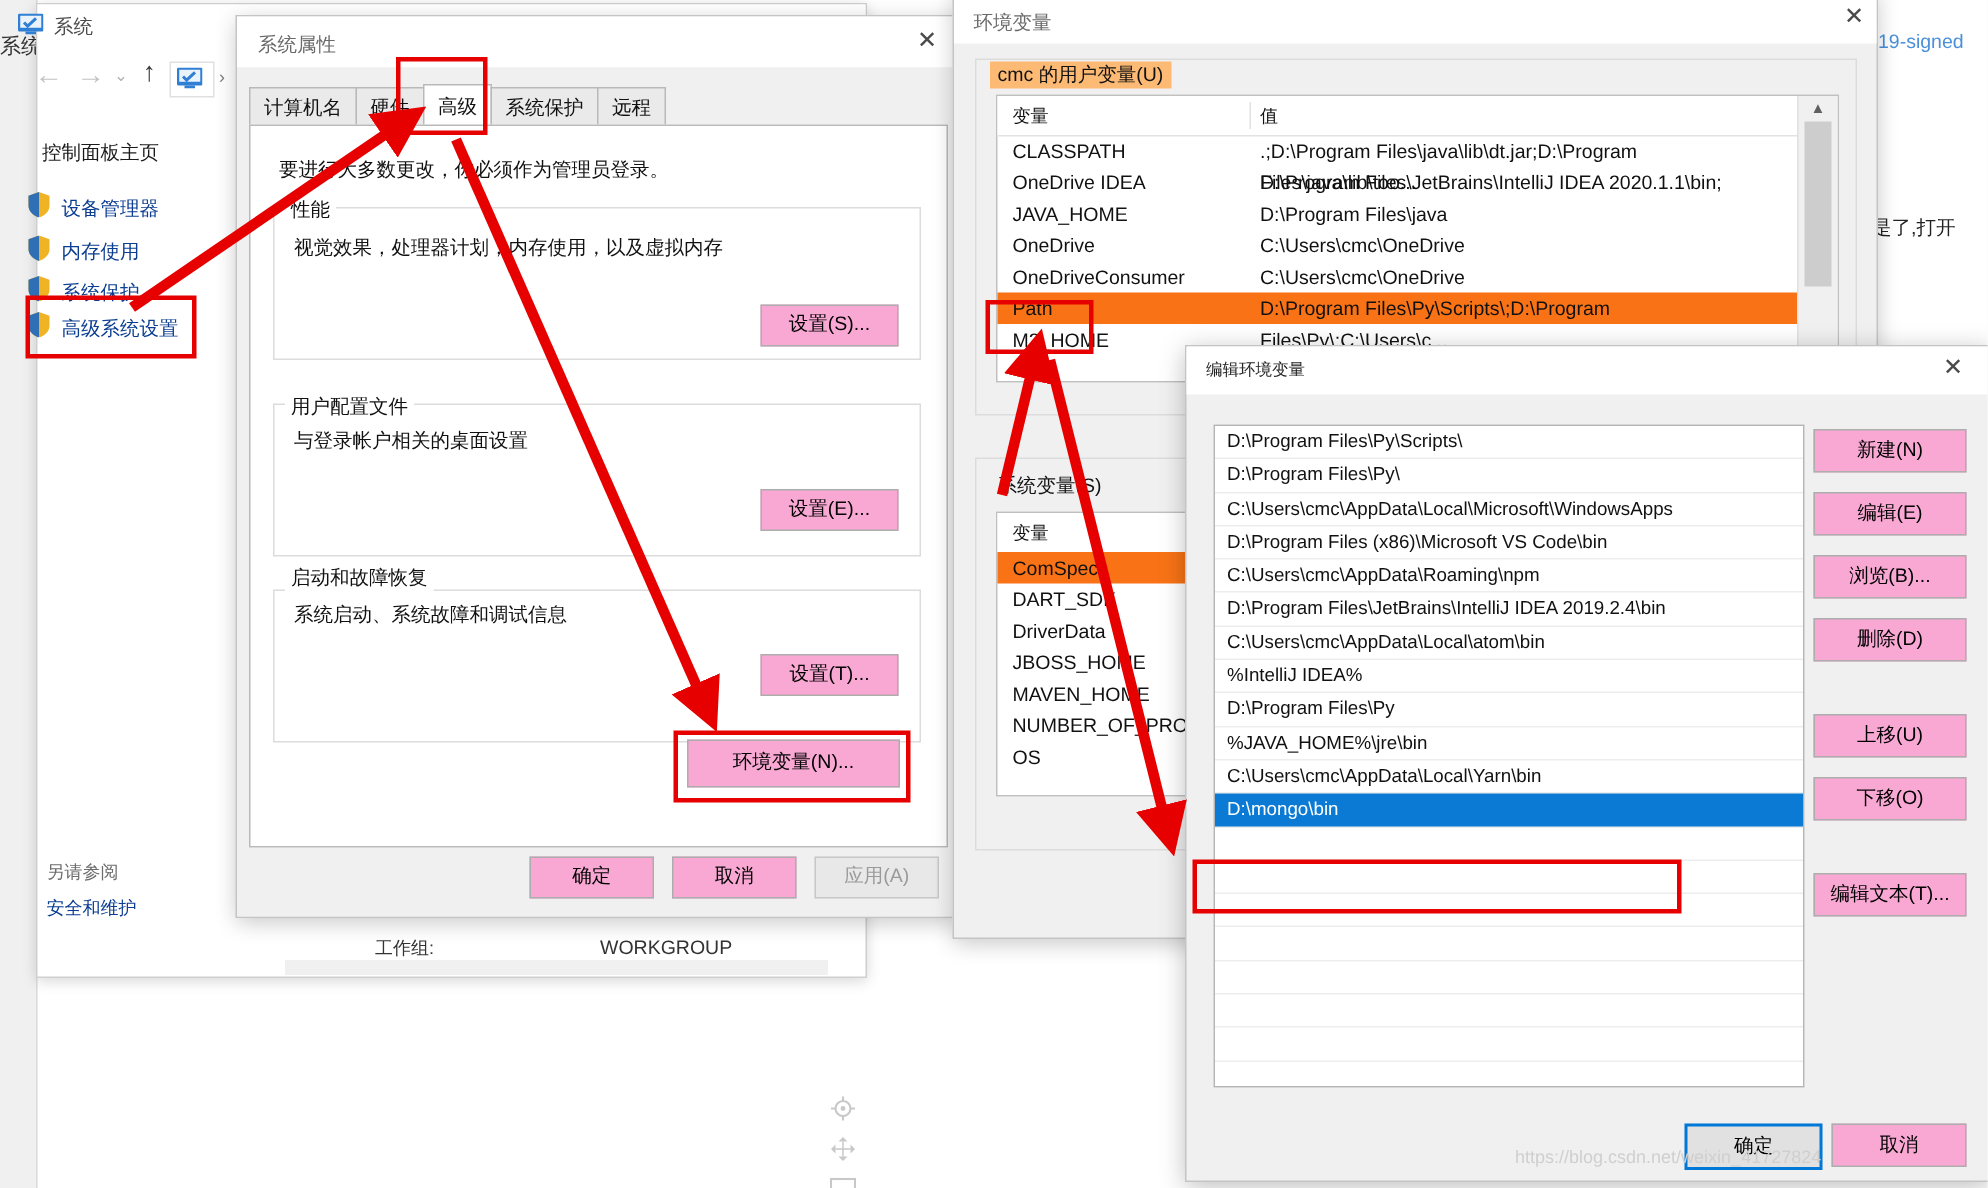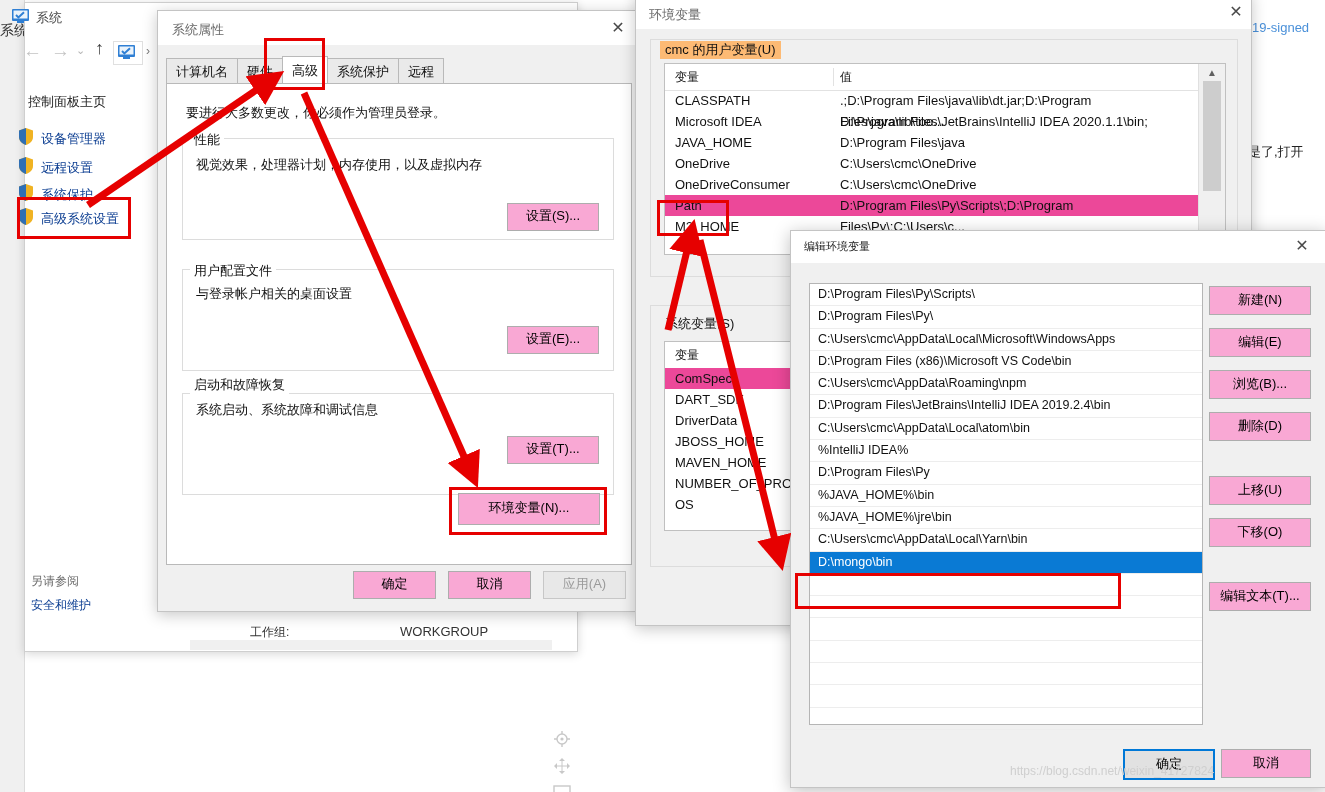--- a/index.html
+++ b/index.html
@@ -88,21 +88,21 @@
   #ev-close{left:588px;top:10px;width:24px;height:20px;text-align:center;font-size:16px;color:#4a4a4a;line-height:18px;}
   #ev-user-group{left:14px;top:46px;width:586px;height:236px;border:1px solid #dcdcdc;background:#f0f0f0;}
   #ev-user-legend{left:24px;top:48px;background:#fdba74;padding:0 5px;font-size:13px;color:#111;}
   #ev-user-table{left:28px;top:70px;width:560px;height:190px;background:#ffffff;border:1px solid #c0c0c0;}
   #ev-sys-group{left:14px;top:312px;width:586px;height:260px;border:1px solid #dcdcdc;background:#f0f0f0;}
   #ev-sys-legend{left:24px;top:322px;background:#f0f0f0;padding:0 5px;font-size:13px;color:#111;}
   #ev-sys-table{left:28px;top:348px;width:560px;height:188px;background:#ffffff;border:1px solid #c0c0c0;}
   .tbl-head{height:26px;border-bottom:1px solid #e2e2e2;background:#ffffff;}
   .th{font-size:12px;color:#111;line-height:26px;}
   .tr{height:21px;line-height:21px;font-size:13px;color:#111;}
-  .tr.alt{background:#ec4899;text-decoration:underline;}
+  .tr.alt{background:#f97316;text-decoration:underline;}
   .cell-name{left:10px;}
   .cell-val{left:175px;}
   .vsep{left:168px;top:4px;width:1px;height:18px;background:#e2e2e2;}
   .scrollbar{background:#f0f0f0;border-left:1px solid #e0e0e0;}
   .scroll-thumb{background:#cdcdcd;}
   .scroll-arrow{font-size:10px;color:#606060;text-align:center;}
 
   
   #ee-dialog{
     left:790px;top:230px;width:535px;height:556px;
@@ -196,21 +196,21 @@
     </svg>
 </div>
 <div class="abs side-item" style="left:41px;top:130px;">设备管理器</div>
 
 <div class="abs" style="left:18px;top:157px;">
   <svg class="shield" viewBox="0 0 16 17">
       <path d="M8 0L15 2.5V9c0 4-3.2 6.7-7 8-3.8-1.3-7-4-7-8V2.5z" fill="#f0b323"></path>
       <path d="M8 0L1 2.5V9c0 4 3.2 6.7 7 8z" fill="#2f6fb5"></path>
     </svg>
 </div>
-<div class="abs side-item" style="left:41px;top:159px;">远程设置</div>
+<div class="abs side-item" style="left:41px;top:159px;">内存使用</div>
 
 <div class="abs" style="left:18px;top:184px;">
   <svg class="shield" viewBox="0 0 16 17">
       <path d="M8 0L15 2.5V9c0 4-3.2 6.7-7 8-3.8-1.3-7-4-7-8V2.5z" fill="#f0b323"></path>
       <path d="M8 0L1 2.5V9c0 4 3.2 6.7 7 8z" fill="#2f6fb5"></path>
     </svg>
 </div>
 <div class="abs side-item" style="left:41px;top:186px;">系统保护</div>
 
 <div class="abs" style="left:18px;top:208px;">
@@ -275,21 +275,21 @@
     <div class="abs tbl-head" style="left:0;top:0;width:533px;">
       <span class="abs th" style="left:10px;top:0;">变量</span>
       <span class="abs th" style="left:175px;top:0;">值</span>
       <span class="abs vsep"></span>
     </div>
     <div class="abs tr" style="left:0;top:26px;width:533px;">
       <span class="abs cell-name">CLASSPATH</span>
       <span class="abs cell-val">.;D:\Program Files\java\lib\dt.jar;D:\Program Files\java\lib\too...</span>
     </div>
     <div class="abs tr" style="left:0;top:47px;width:533px;">
-      <span class="abs cell-name">Microsoft IDEA</span>
+      <span class="abs cell-name">OneDrive IDEA</span>
       <span class="abs cell-val">D:\Program Files\JetBrains\IntelliJ IDEA 2020.1.1\bin;</span>
     </div>
     <div class="abs tr" style="left:0;top:68px;width:533px;padding-left:31px;">
       <span class="abs cell-name">JAVA_HOME</span>
       <span class="abs cell-val">D:\Program Files\java</span>
     </div>
     <div class="abs tr" style="left:0;top:89px;width:533px;">
       <span class="abs cell-name">OneDrive</span>
       <span class="abs cell-val">C:\Users\cmc\OneDrive</span>
     </div>
@@ -351,21 +351,20 @@
   <div class="abs" id="ee-list">
     <div class="ee-row">D:\Program Files\Py\Scripts\</div>
     <div class="ee-row">D:\Program Files\Py\</div>
     <div class="ee-row">C:\Users\cmc\AppData\Local\Microsoft\WindowsApps</div>
     <div class="ee-row">D:\Program Files (x86)\Microsoft VS Code\bin</div>
     <div class="ee-row">C:\Users\cmc\AppData\Roaming\npm</div>
     <div class="ee-row">D:\Program Files\JetBrains\IntelliJ IDEA 2019.2.4\bin</div>
     <div class="ee-row">C:\Users\cmc\AppData\Local\atom\bin</div>
     <div class="ee-row">%IntelliJ IDEA%</div>
     <div class="ee-row">D:\Program Files\Py</div>
-    <div class="ee-row">%JAVA_HOME%\bin</div>
     <div class="ee-row">%JAVA_HOME%\jre\bin</div>
     <div class="ee-row">C:\Users\cmc\AppData\Local\Yarn\bin</div>
     <div class="ee-row sel">D:\mongo\bin</div>
     <div class="ee-row"></div>
     <div class="ee-row"></div>
     <div class="ee-row"></div>
     <div class="ee-row"></div>
     <div class="ee-row"></div>
     <div class="ee-row"></div>
     <div class="ee-row"></div>

